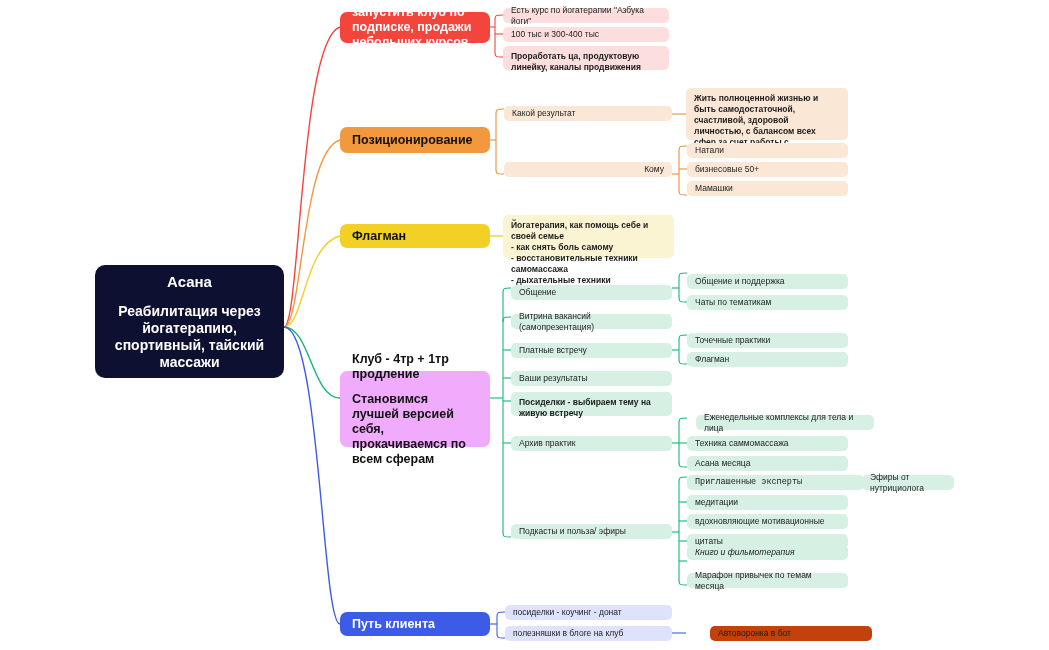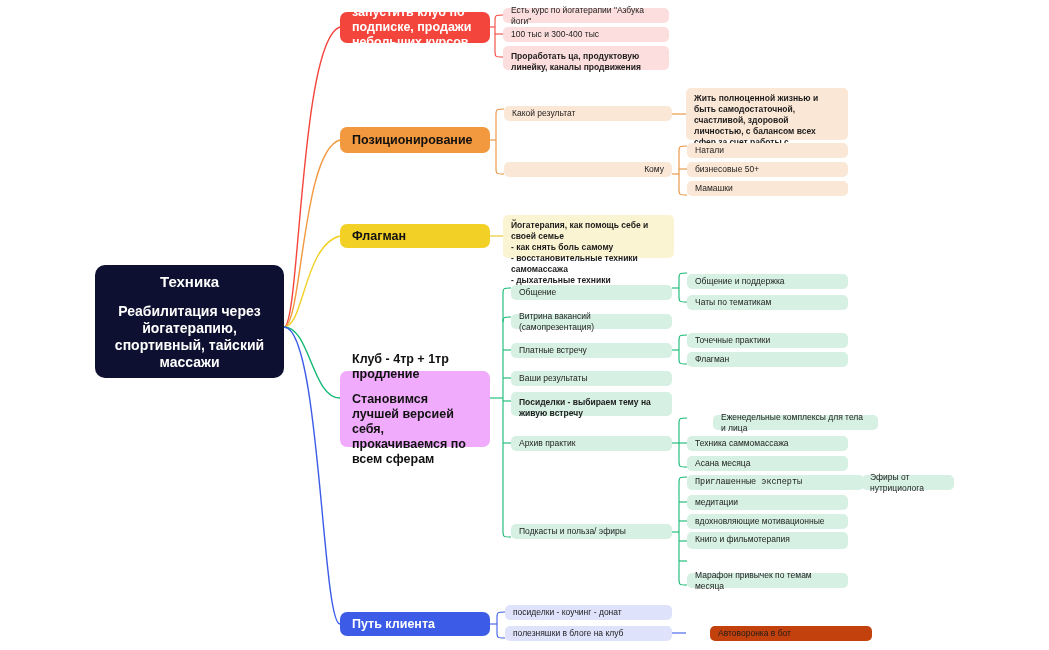--- a/index.html
+++ b/index.html
@@ -133,21 +133,21 @@
     <g fill="none" stroke="#3c5ce8" stroke-width="1.1">
       <path d="M490,624 L497,624"></path>
       <path d="M497,617 L497,633"></path>
       <path d="M497,617 C497,612 498,612 505,612"></path>
       <path d="M497,633 C497,638 498,638 505,638"></path>
       <path d="M672,633 L686,633"></path>
     </g>
   </svg>
 
   <div class="node root">
-    <div class="r-title">Техника</div>
+    <div class="r-title">Асана</div>
     <div class="r-sub">Реабилитация через йогатерапию, спортивный, тайский массажи</div>
   </div>
 
   <div class="node b1 white-txt" style="left:340px;top:12px;width:150px;height:31px;background:#f4453c;">
     <div>запустить клуб по подписке, продажи небольших курсов</div>
   </div>
   <div class="node leaf" style="left:503px;top:8px;width:166px;height:15px;background:#fbdedd;">
     <span class="txt">Есть курс по йогатерапии "Азбука йоги"</span>
   </div>
   <div class="node leaf" style="left:503px;top:27px;width:166px;height:15px;background:#fbdedd;">
@@ -221,21 +221,21 @@
   <div class="node leaf" style="left:511px;top:371px;width:161px;height:15px;background:#d6f0e4;">
     <span class="txt">Ваши результаты</span>
   </div>
   <div class="node leaf multiline" style="left:511px;top:392px;width:161px;height:24px;background:#d6f0e4;">
     <span class="txt">Посиделки - выбираем тему на живую встречу</span>
   </div>
 
   <div class="node leaf" style="left:511px;top:436px;width:161px;height:15px;background:#d6f0e4;">
     <span class="txt">Архив практик</span>
   </div>
-  <div class="node leaf" style="left:713px;top:415px;width:165px;height:15px;background:#d6f0e4;">
+  <div class="node leaf" style="left:696px;top:415px;width:178px;height:15px;background:#d6f0e4;">
     <span class="txt">Еженедельные комплексы для тела и лица</span>
   </div>
   <div class="node leaf" style="left:687px;top:436px;width:161px;height:15px;background:#d6f0e4;">
     <span class="txt">Техника саммомассажа</span>
   </div>
   <div class="node leaf" style="left:687px;top:456px;width:161px;height:15px;background:#d6f0e4;">
     <span class="txt">Асана месяца</span>
   </div>
 
   <div class="node leaf" style="left:511px;top:524px;width:161px;height:15px;background:#d6f0e4;">
@@ -249,21 +249,21 @@
   </div>
   <div class="node leaf" style="left:687px;top:495px;width:161px;height:15px;background:#d6f0e4;">
     <span class="txt">медитации</span>
   </div>
   <div class="node leaf" style="left:687px;top:514px;width:161px;height:15px;background:#d6f0e4;">
     <span class="txt">вдохновляющие мотивационные</span>
   </div>
   <div class="node leaf" style="left:687px;top:534px;width:161px;height:15px;background:#d6f0e4;">
     <span class="txt">цитаты</span>
   </div>
-  <div class="node leaf" style="left:687px;top:532px;width:161px;height:15px;background:#d6f0e4;">
+  <div class="node leaf" style="left:687px;top:545px;width:161px;height:15px;background:#d6f0e4;font-style:italic;">
     <span class="txt">Книго и фильмотерапия</span>
   </div>
   <div class="node leaf" style="left:687px;top:573px;width:161px;height:15px;background:#d6f0e4;">
     <span class="txt">Марафон привычек по темам месяца</span>
   </div>
 
   <div class="node b1 white-txt" style="left:340px;top:612px;width:150px;height:24px;background:#3c5ce8;">
     <div>Путь клиента</div>
   </div>
   <div class="node leaf" style="left:505px;top:605px;width:167px;height:15px;background:#dee2fb;">

